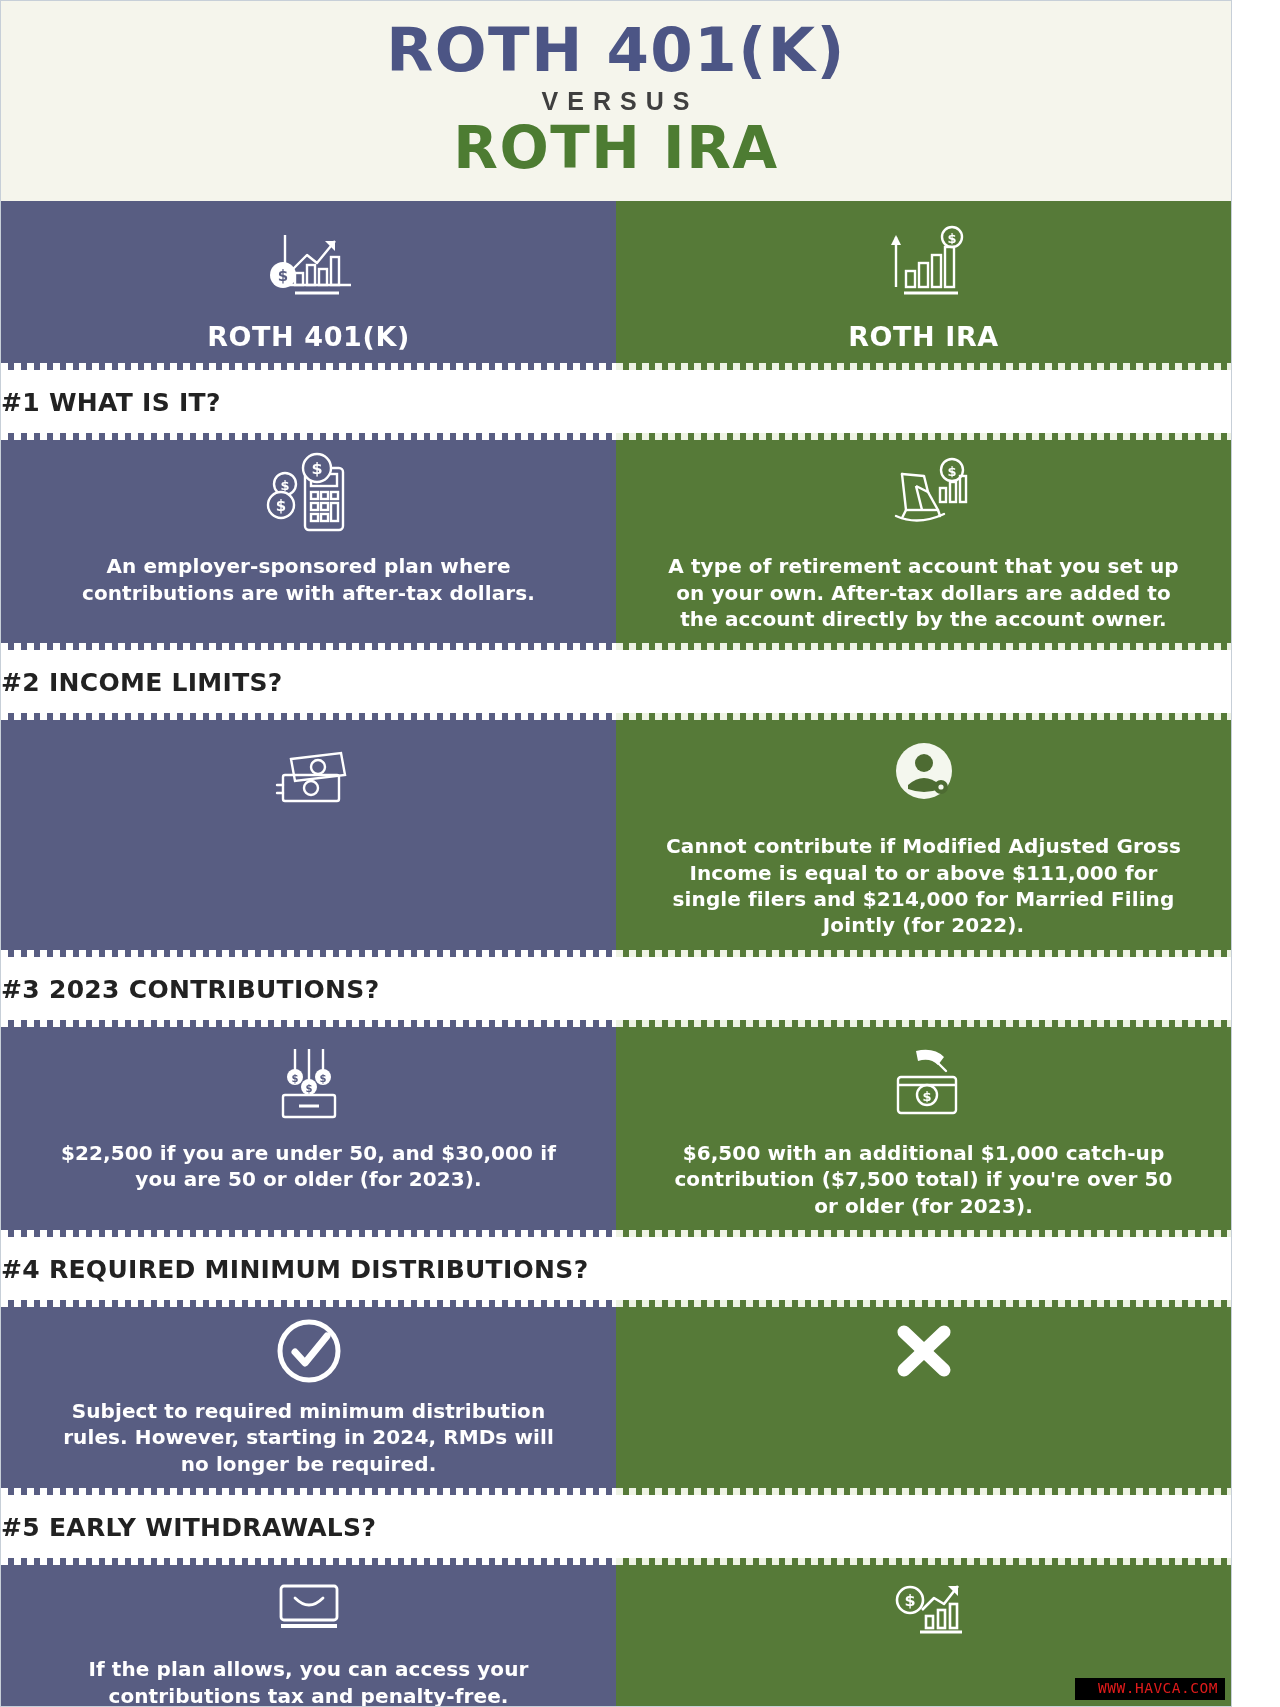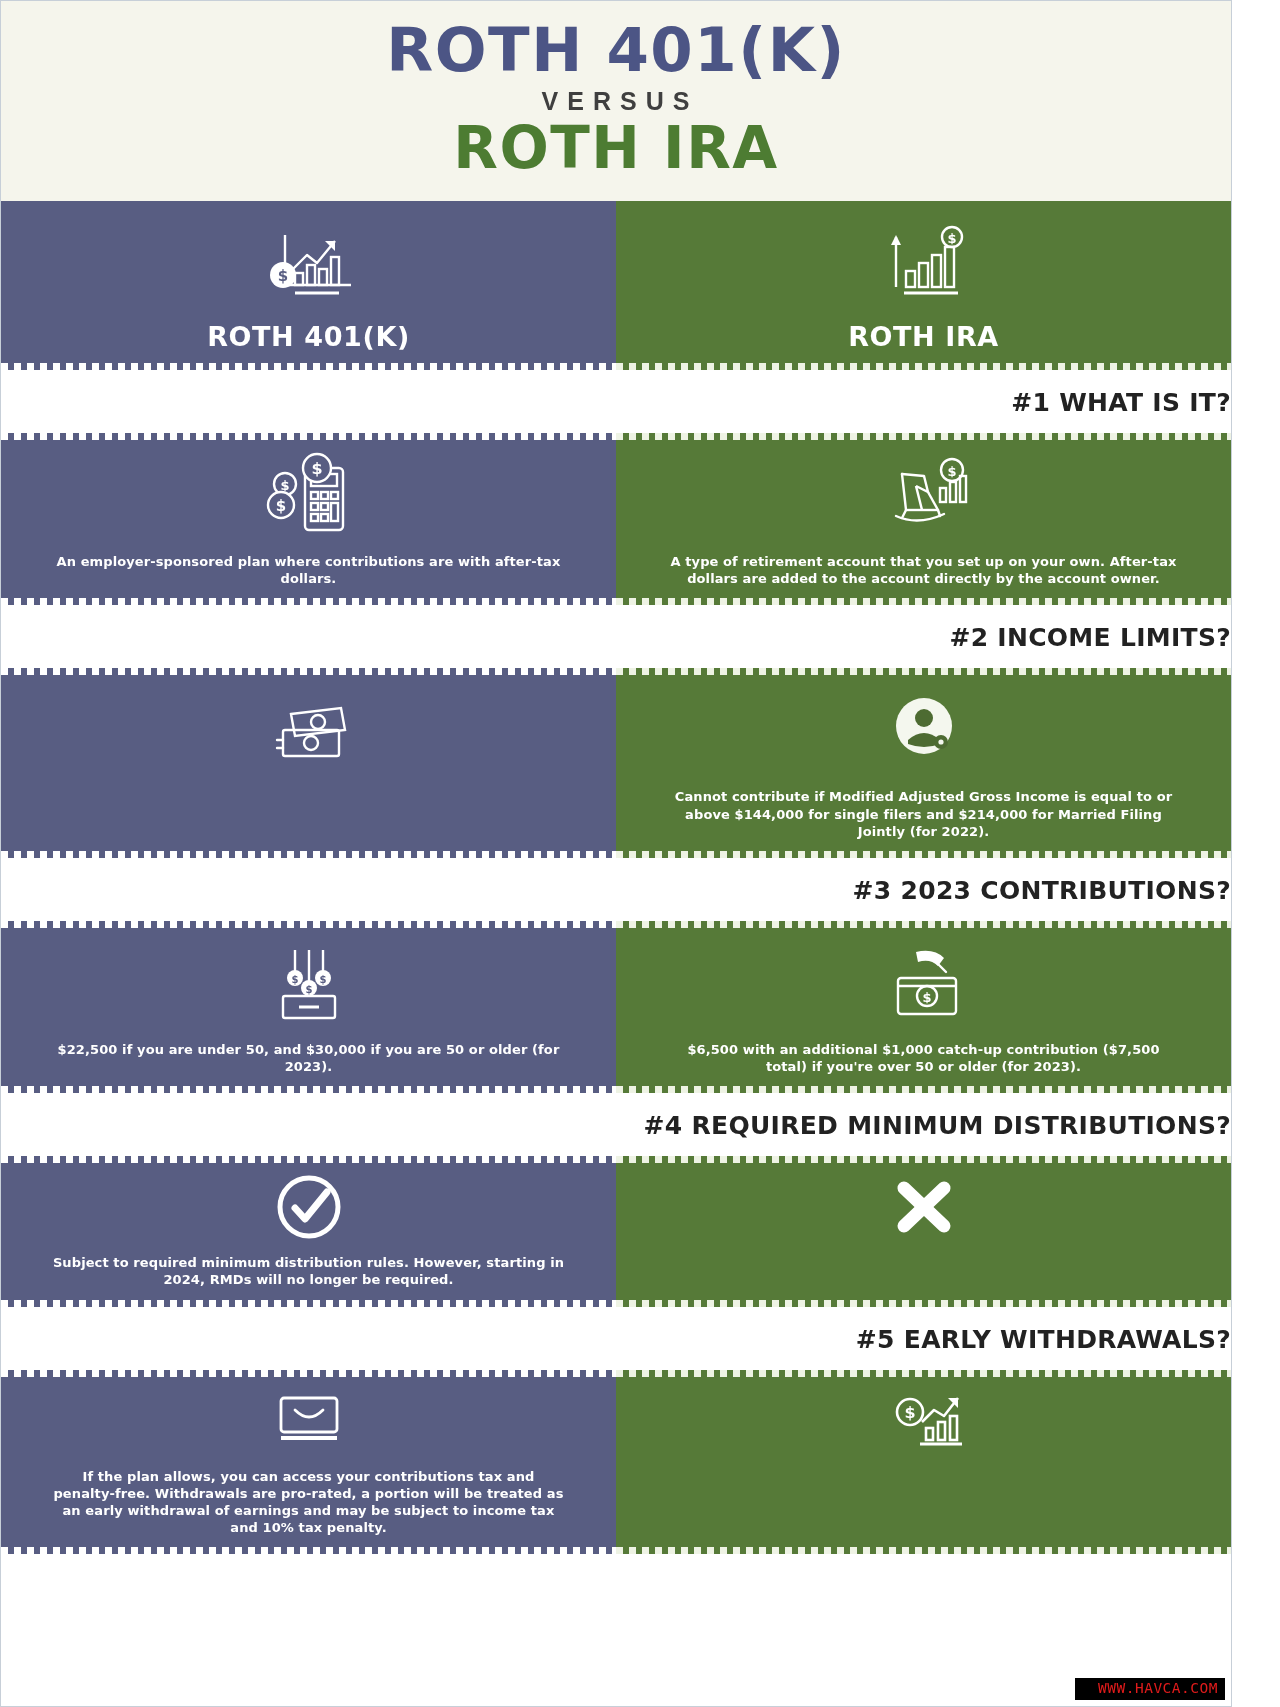--- a/index.html
+++ b/index.html
@@ -91,42 +91,42 @@
 
   .col-title {
     font-size: 27px;
     font-weight: 800;
     letter-spacing: 0.6px;
     font-family: "DejaVu Sans", sans-serif;
     margin-top: 2px;
   }
 
   .col-body {
-    font-size: 13px;
+    font-size: 20px;
     font-weight: 700;
     line-height: 1.32;
     letter-spacing: 0.1px;
     padding: 0 34px;
     font-family: "DejaVu Sans", sans-serif;
   }
 
   .icon-wrap {
     height: 96px;
     display: flex;
     align-items: center;
     justify-content: center;
     margin-bottom: 10px;
   }
   .icon-wrap.small { height: 74px; }
   .icon-wrap svg { display: block; }
 
   
   .section-head {
     background: #ffffff;
-    text-align: right;
+    text-align: left;
     padding: 18px 0 16px 0;
     font-size: 25px;
     font-weight: 800;
     color: #222222;
     letter-spacing: 0.3px;
     font-family: "DejaVu Sans", sans-serif;
   }
 
   
   .watermark {
@@ -256,21 +256,21 @@
     <div class="col green">
       <div class="icon-wrap">
         <svg width="80" height="80" viewBox="0 0 80 80" fill="none">
           <circle cx="40" cy="36" r="28" fill="#f4f7ee"></circle>
           <circle cx="40" cy="28" r="9" fill="#4d6b32"></circle>
           <path d="M24 50 Q40 36 56 50 L56 54 Q40 60 24 54 Z" fill="#4d6b32"></path>
           <circle cx="57" cy="52" r="7" fill="#4d6b32"></circle>
           <circle cx="57" cy="52" r="2.6" fill="#f4f7ee"></circle>
         </svg>
       </div>
-      <div class="col-body">Cannot contribute if Modified Adjusted Gross Income is equal to or above $144,000 for single filers and $214,000 for Married Filing Jointly (for 2022).</div>
+      <div class="col-body">Cannot contribute if Modified Adjusted Gross Income is equal to or above $111,000 for single filers and $214,000 for Married Filing Jointly (for 2022).</div>
     </div>
   </div>
 
   <div class="section-head">#3 2023 CONTRIBUTIONS?</div>
   <div class="cols">
     <div class="col blue">
       <div class="icon-wrap">
         <svg width="104" height="82" viewBox="0 0 104 82" fill="none" stroke="#ffffff" stroke-width="2.4">
           <line x1="38" y1="8" x2="38" y2="34"></line>
           <line x1="52" y1="8" x2="52" y2="42"></line>

